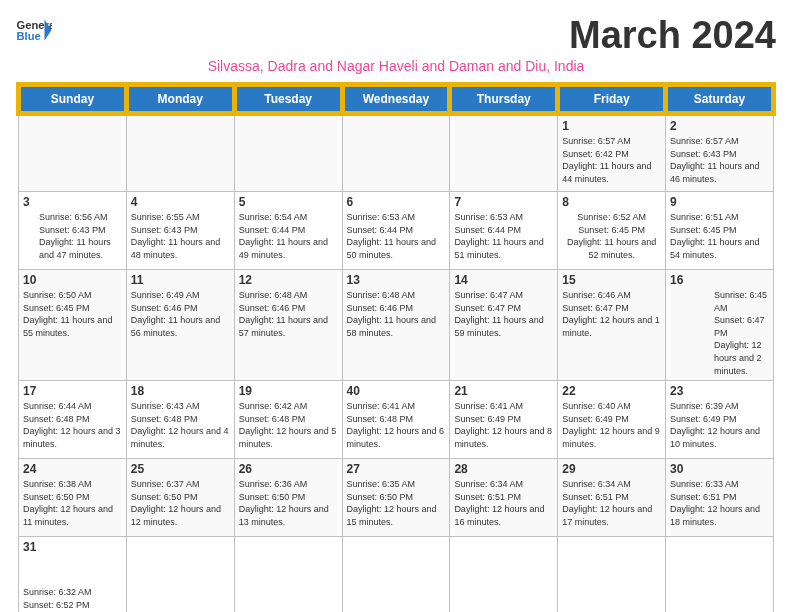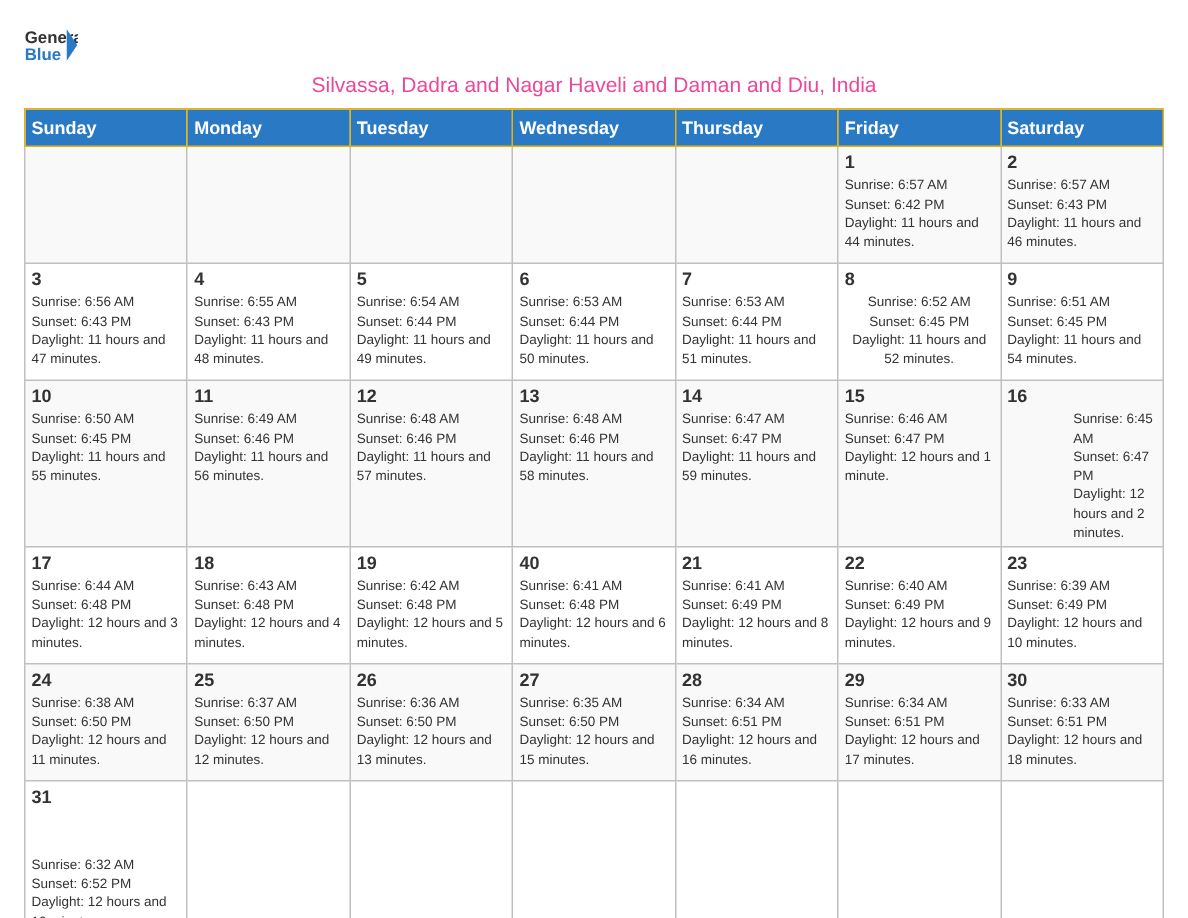--- a/index.html
+++ b/index.html
@@ -43,22 +43,22 @@
       width: 100%;
       border-collapse: collapse;
       table-layout: fixed;
     }
     thead th {
       background: #2979c5;
       color: #fff;
       font-size: 12px;
       font-weight: bold;
       padding: 5px 4px;
-      text-align: left;
-      border: 1px solid #eab308;
+      text-align: center;
+      border: 5px solid #eab308;
     }
     tbody td {
       vertical-align: top;
       border: 1px solid #c0c0c0;
       padding: 3px 4px;
       font-size: 9.5px;
       color: #333;
       height: 78px;
     }
     .day-num {
@@ -85,20 +85,21 @@
 <body>
 
 <div class="header-section">
   <div class="logo">
     <svg class="logo-icon" viewBox="0 0 50 40" xmlns="http://www.w3.org/2000/svg">
       <text x="0" y="18" font-size="16" font-weight="bold" fill="#333" font-family="Arial">General</text>
       <text x="0" y="34" font-size="16" font-weight="bold" fill="#2979c5" font-family="Arial">Blue</text>
       <polygon points="40,5 50,20 40,35" fill="#2979c5"></polygon>
     </svg>
   </div>
+  <div class="month-title">March 2024</div>
 </div>
 
 <div class="subtitle">Silvassa, Dadra and Nagar Haveli and Daman and Diu, India</div>
 
 <table>
   <thead>
     <tr>
     <th>Sunday</th>
         <th>Monday</th>
         <th>Tuesday</th>
@@ -124,21 +125,21 @@
         <td>
           <span class="day-num">2</span>
           <div class="day-info" style="white-space: pre-line;">Sunrise: 6:57 AM
 Sunset: 6:43 PM
 Daylight: 11 hours and 46 minutes.</div>
         </td>
       </tr>
       <tr>
         <td>
           <span class="day-num">3</span>
-          <div class="day-info" style="white-space: pre-line;">Sunrise: 6:56 AM
+          <div class="day-info" style="white-space: pre-line; margin-left: 16px;">Sunrise: 6:56 AM
 Sunset: 6:43 PM
 Daylight: 11 hours and 47 minutes.</div>
         </td>
         <td>
           <span class="day-num">4</span>
           <div class="day-info" style="white-space: pre-line;">Sunrise: 6:55 AM
 Sunset: 6:43 PM
 Daylight: 11 hours and 48 minutes.</div>
         </td>
         <td>

